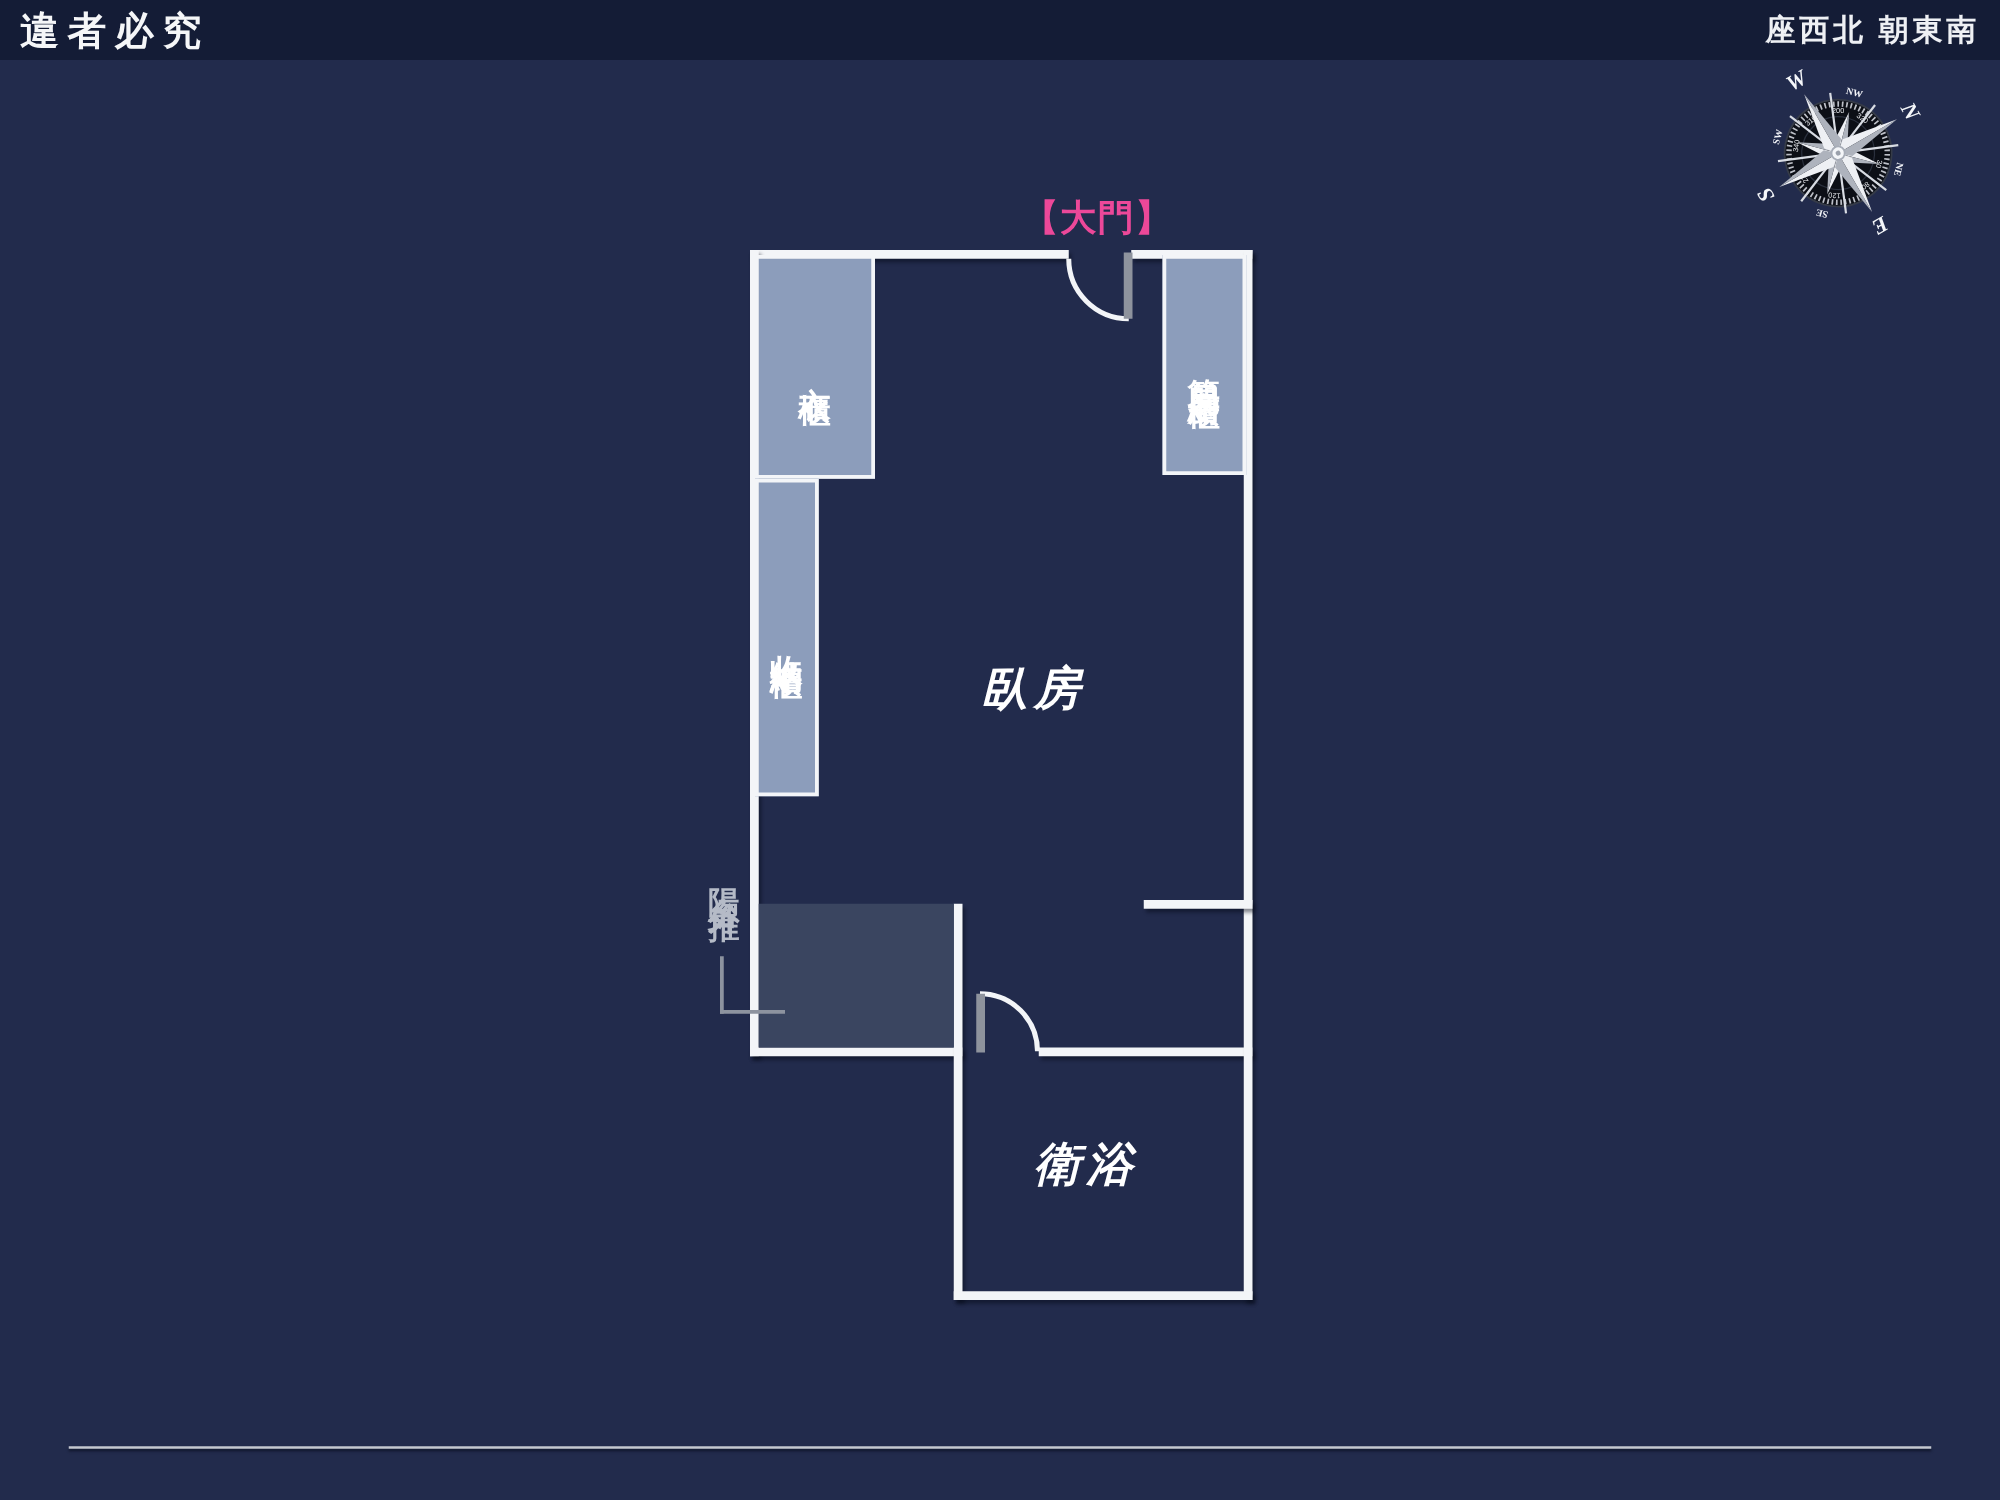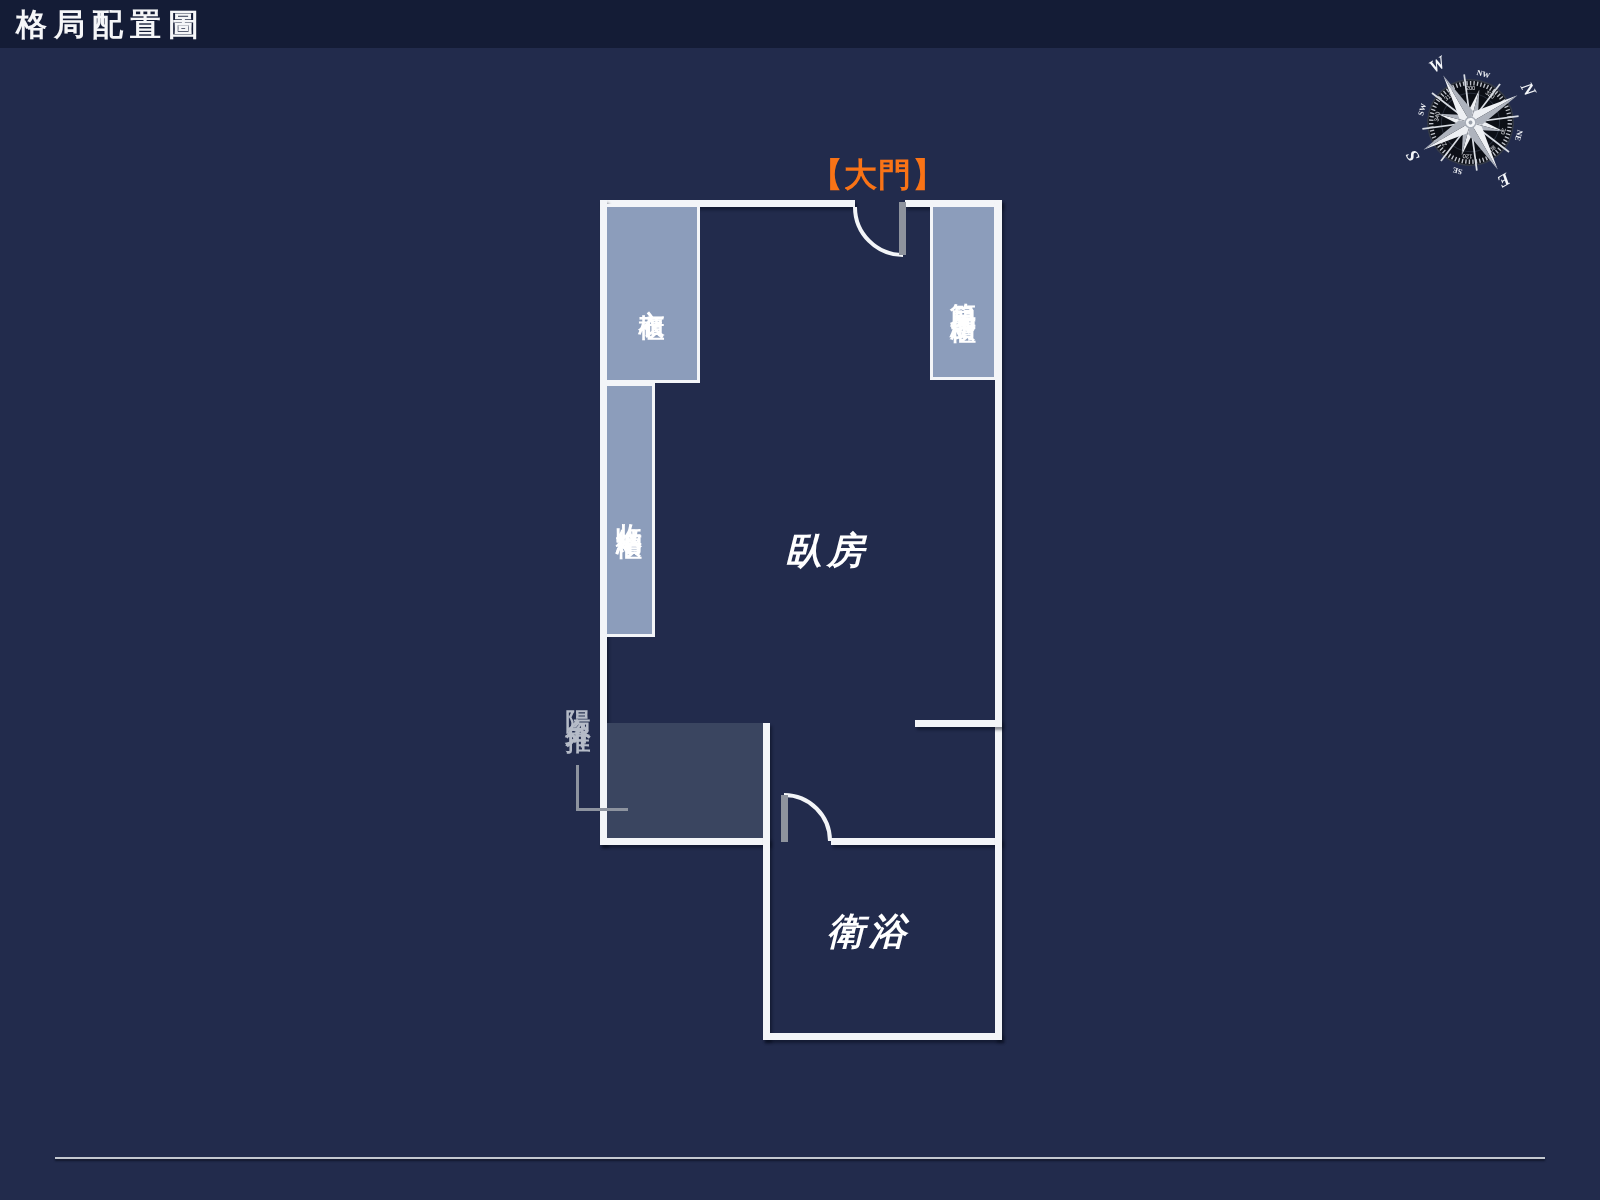--- a/index.html
+++ b/index.html
@@ -15,40 +15,41 @@
   .wall{position:absolute;background:#f3f5f8;box-shadow:2px 3px 3px rgba(5,9,22,.45);}
   
   .cab{position:absolute;box-sizing:border-box;background:#8c9dbb;border:3px solid #f3f5f8;
        display:flex;align-items:center;justify-content:center;}
   .cab .vlabel{writing-mode:vertical-rl;text-orientation:upright;color:#ffffff;
        font-size:26px;font-weight:bold;letter-spacing:5px;line-height:1;}
   .balcony{position:absolute;background:#3a4560;}
   
   .roomlabel{position:absolute;transform:translate(-50%,-50%);color:#ffffff;
        font-size:37px;font-weight:bold;letter-spacing:5px;white-space:nowrap;font-style:italic;}
-  .entrance{position:absolute;transform:translate(-50%,-50%);color:#f97316;
-       font-size:33px;font-weight:bold;letter-spacing:1px;white-space:nowrap;}
+  .entrance{position:absolute;transform:translate(-50%,-50%);color:#ec4899;
+       font-size:29px;font-weight:bold;letter-spacing:1px;white-space:nowrap;}
   .balclabel{position:absolute;transform:translate(-50%,-50%);
        writing-mode:vertical-rl;text-orientation:upright;color:#b5bbc7;
        font-size:25px;font-weight:bold;letter-spacing:6px;line-height:1;}
   .leader{position:absolute;background:#8d939f;}
   .overlay{position:absolute;left:0;top:0;pointer-events:none;}
   
   .footline{position:absolute;left:55px;top:1157px;width:1490px;height:2px;background:#c4c8d0;
        box-shadow:0 2px 2px rgba(5,9,22,.6);}
   .disclaimer{position:absolute;right:54px;top:1168px;width:1200px;text-align:right;
        color:#ccc8c0;font-size:25px;letter-spacing:2px;white-space:nowrap;}
 </style>
 </head>
 <body>
 
 <div class="page">
 
   <div class="hdr">
-    <h1 class="title">格局配置圖</h1>
+    <h1 class="title">違者必究</h1>
+    <div class="orient">座西北 朝東南</div>
   </div>
 
   <div>
     <div class="wall" style="left:600px;top:200px;width:255px;height:7px;"></div>
     <div class="wall" style="left:905px;top:200px;width:97px;height:7px;"></div>
     <div class="wall" style="left:600px;top:200px;width:7px;height:645px;"></div>
     <div class="wall" style="left:600px;top:838px;width:170px;height:7px;"></div>
     <div class="wall" style="left:763px;top:723px;width:7px;height:317px;"></div>
     <div class="wall" style="left:831px;top:838px;width:171px;height:7px;"></div>
     <div class="wall" style="left:995px;top:200px;width:7px;height:840px;"></div>

